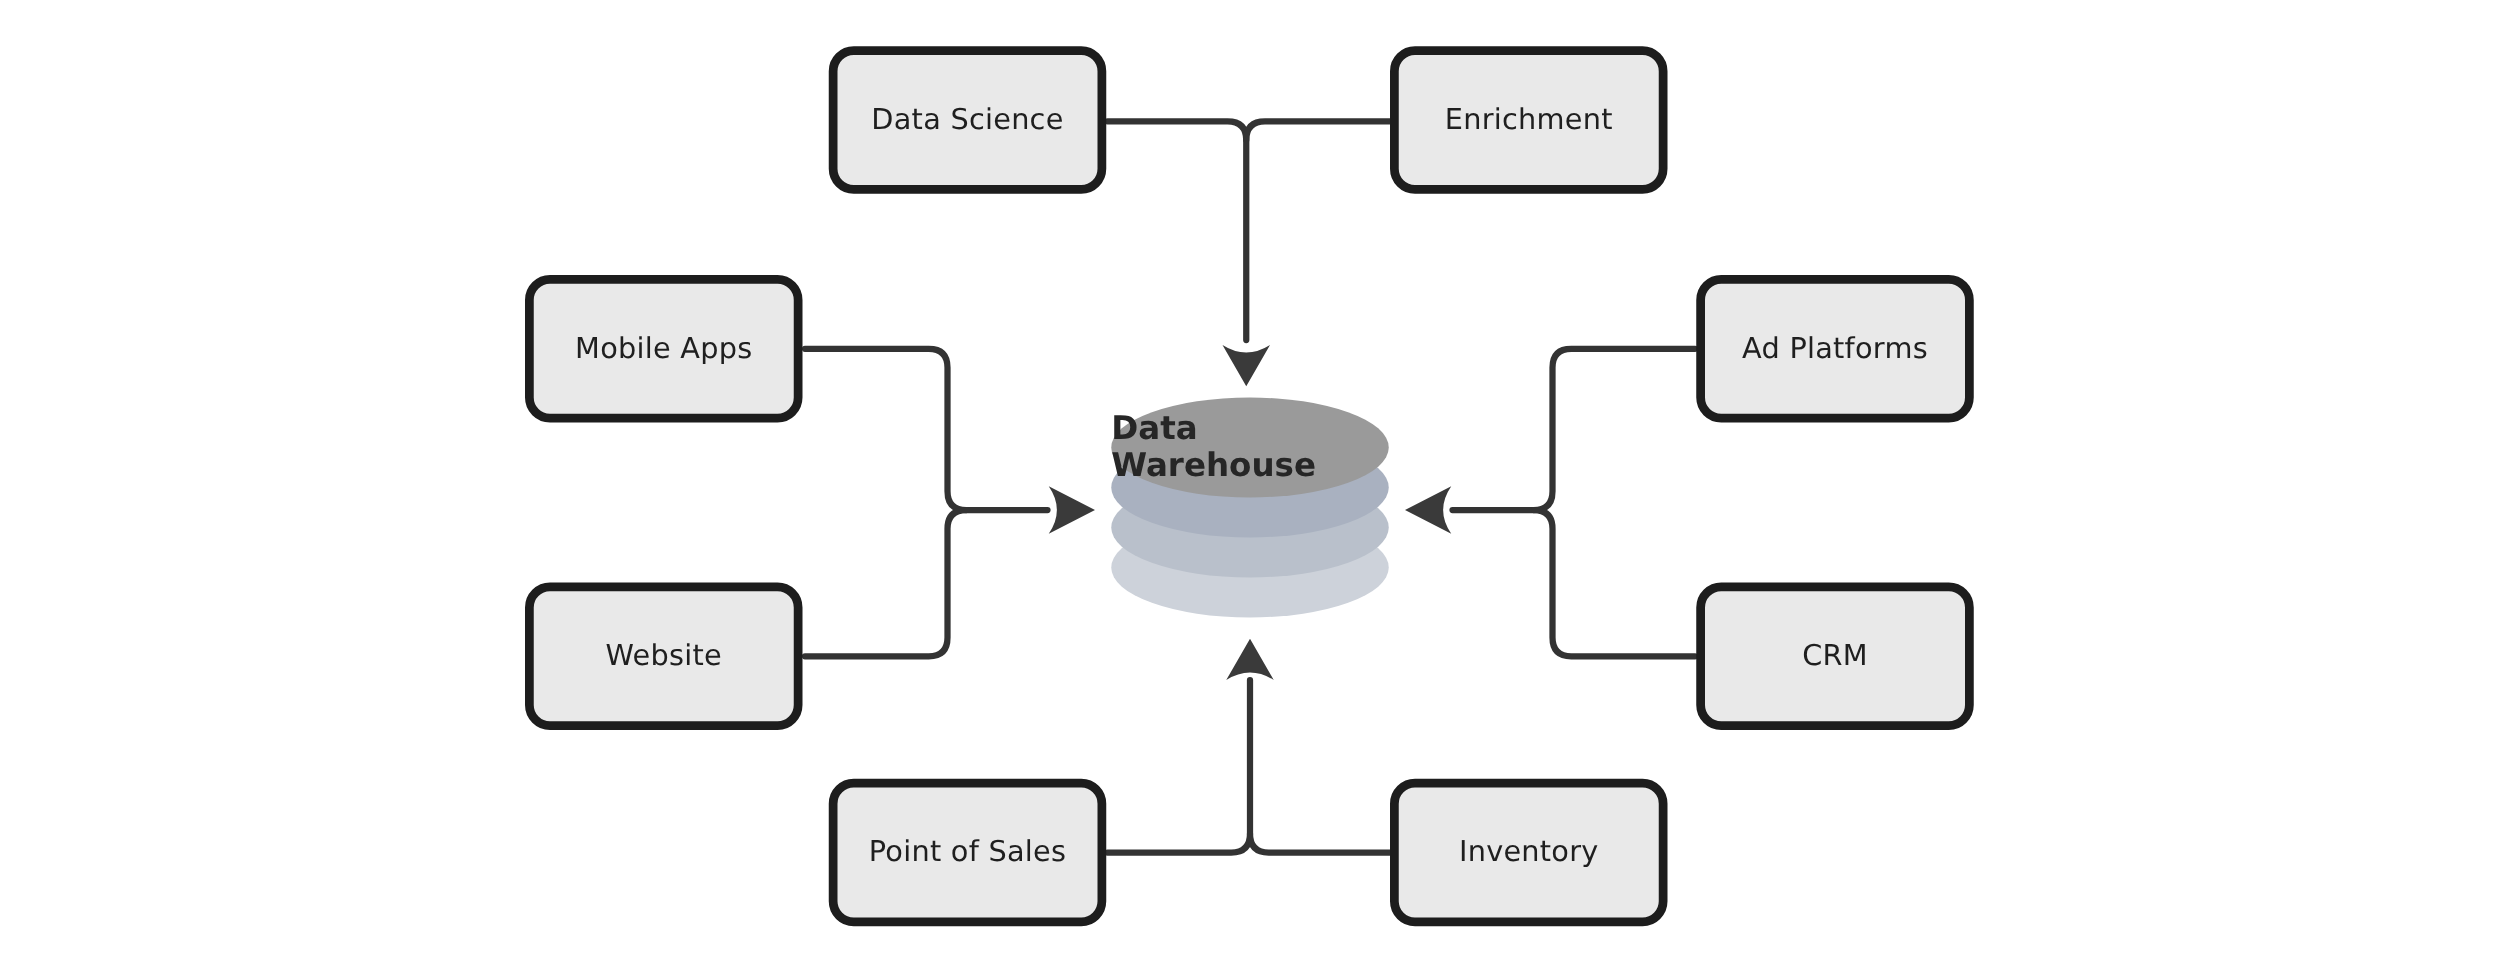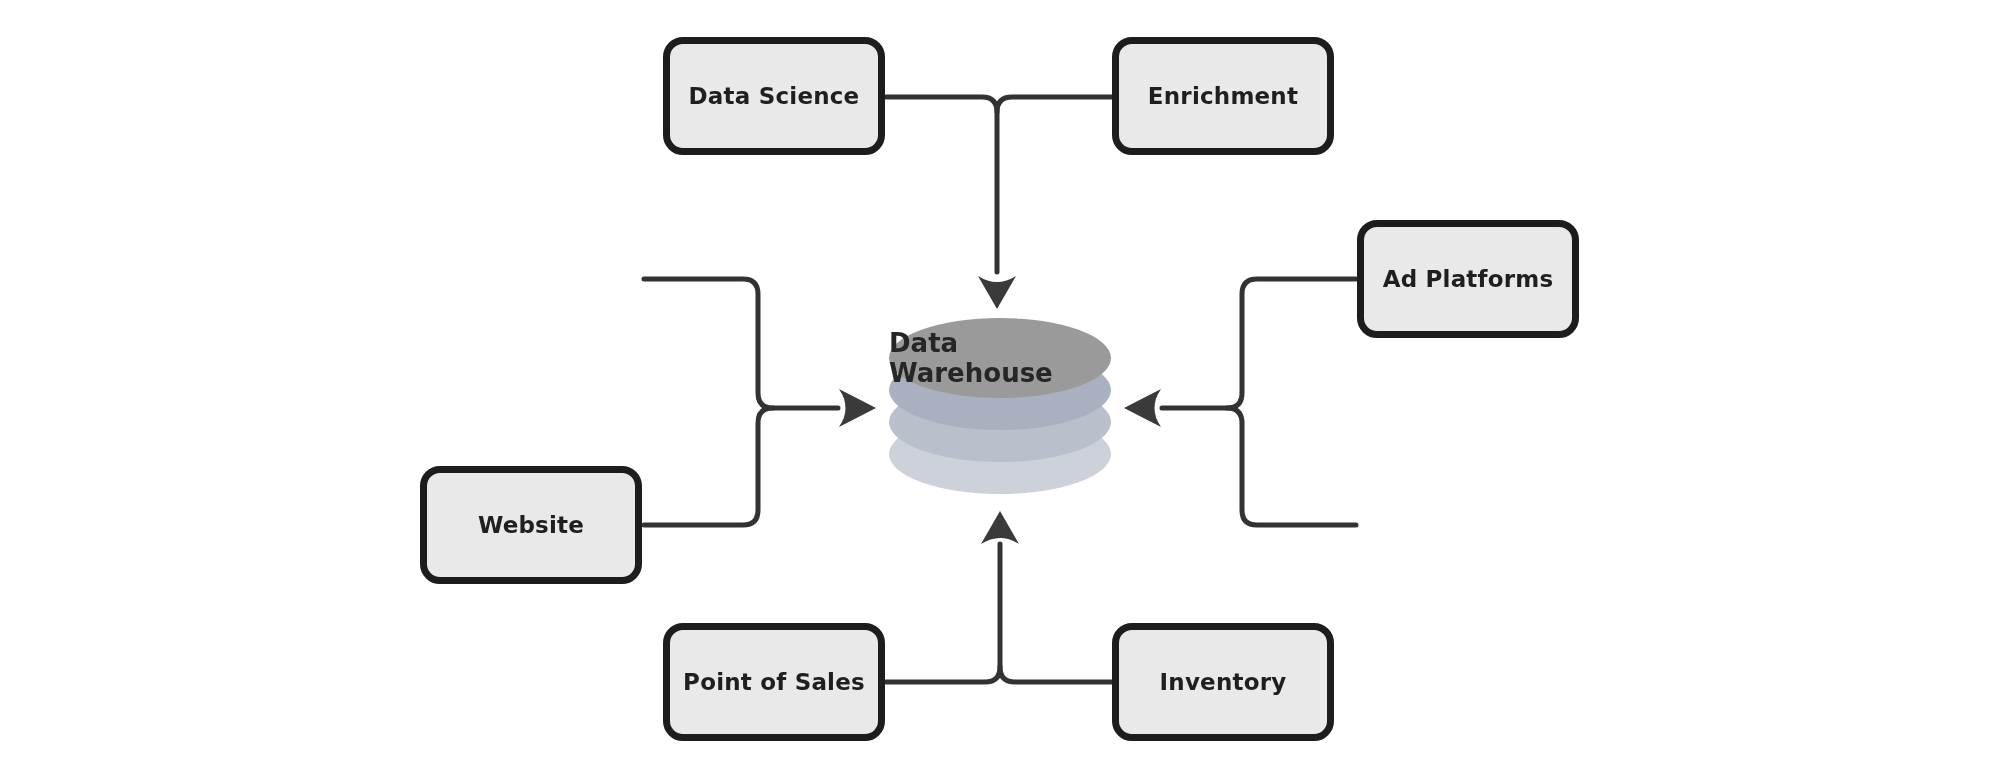--- a/index.html
+++ b/index.html
@@ -37,21 +37,21 @@
     position: absolute;
     width: 222px;
     height: 118px;
     box-sizing: border-box;
     background: var(--box-fill, #e9e9e9);
     border: 7px solid var(--box-border, #1d1d1d);
     border-radius: 20px;
     display: flex;
     align-items: center;
     justify-content: center;
-    font-weight: 700;
+    font-weight: 400;
     font-size: 23px;
     color: var(--box-text, #1f1f1f);
     letter-spacing: 0.2px;
   }
   .node-data-science  { left: 663px;  top: 37px; }
   .node-enrichment    { left: 1112px; top: 37px; }
   .node-mobile-apps   { left: 420px;  top: 220px; }
   .node-website       { left: 420px;  top: 466px; }
   .node-ad-platforms  { left: 1357px; top: 220px; text-align: center; }
   .node-crm           { left: 1357px; top: 466px; }
@@ -107,25 +107,31 @@
     <path class="connector" d="M1112 682 H1015 Q1000 682 1000 667"></path>
     <path class="arrowhead" d="M1000 511 L981 544 Q1000 532 1019 544 Z"></path>
   </svg>
 
   <div class="node node-data-science">
     <span>Data Science</span>
   </div>
   <div class="node node-enrichment">
     <span>Enrichment</span>
   </div>
+  <div class="node node-mobile-apps">
+    <span>Mobile Apps</span>
+  </div>
   <div class="node node-website">
     <span>Website</span>
   </div>
   <div class="node node-ad-platforms">
     <span>Ad Platforms</span>
+  </div>
+  <div class="node node-crm">
+    <span>CRM</span>
   </div>
   <div class="node node-point-of-sales">
     <span>Point of Sales</span>
   </div>
   <div class="node node-inventory">
     <span>Inventory</span>
   </div>
 
   <div class="cyl-disc cyl-disc-4"></div>
   <div class="cyl-disc cyl-disc-3"></div>

